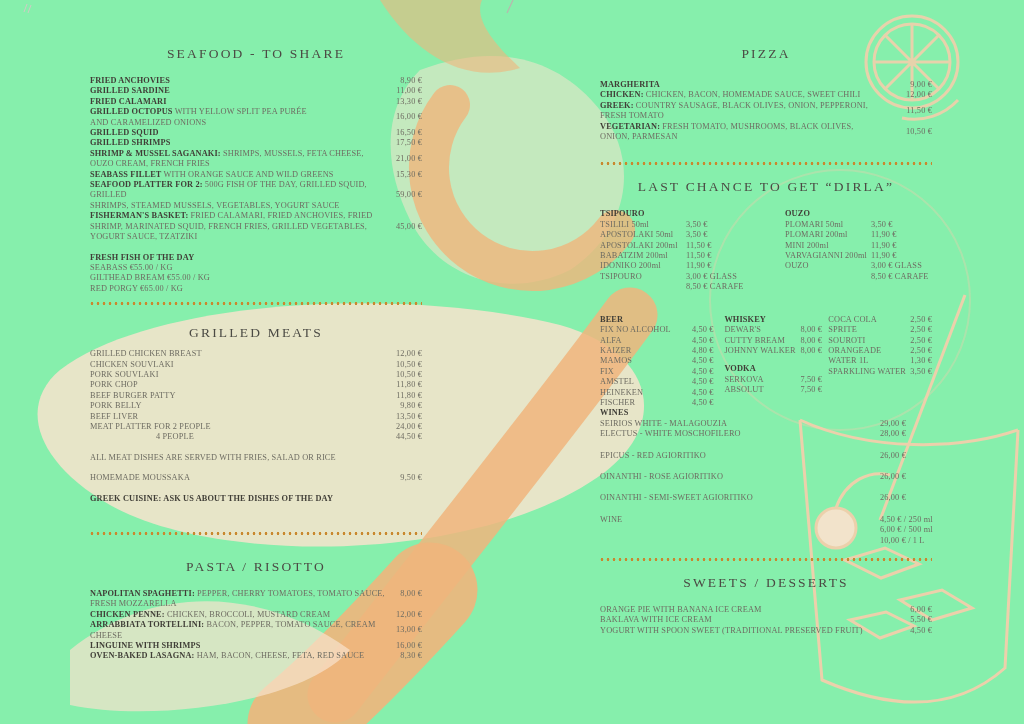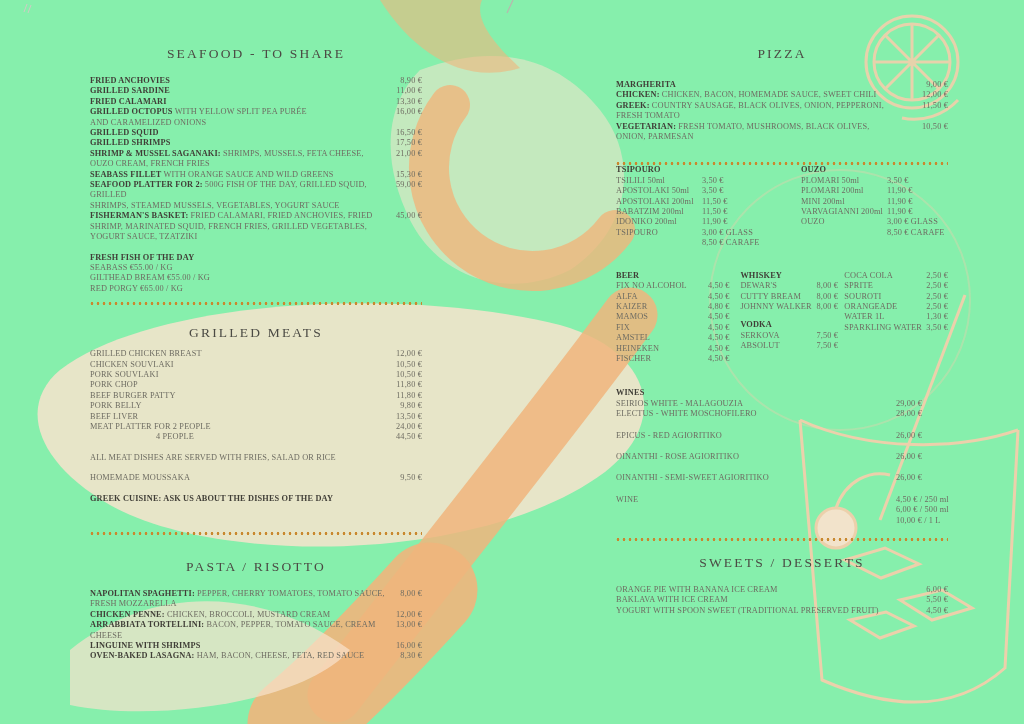--- a/index.html
+++ b/index.html
@@ -6,38 +6,38 @@
     --dot:#c9882f; --text:#6e6c62; --bold:#403e37; --heading:#4b4a44;
     --wm1:#f8e3cd; --wm2:#f0b57c; --wm3:#f2cfab;
   }
   *{box-sizing:border-box;margin:0;padding:0}
   html,body{background:#fff}
   body{font-family:"Liberation Serif","DejaVu Serif",serif;}
   .page{position:relative;width:1024px;height:724px;background:#86efac;overflow:hidden}
   .wm{position:absolute;left:0;top:0;z-index:0}
   .col{position:absolute;top:46px;width:332px;z-index:1;color:var(--text)}
   .col-left{left:90px}
-  .col-right{left:616px}
+  .col-right{left:600px}
   h2{font-size:13.5px;line-height:16px;font-weight:normal;letter-spacing:2.2px;
      text-align:center;color:var(--heading)}
   .h-seafood{margin:0 0 14px}
   .h-meats{margin:20px 0 8px}
   .h-pasta{margin:24px 0 14px}
   .h-pizza{margin:0 0 18px}
   .h-dirla{margin:14px 0 14px}
   .h-sweets{margin:14px 0 14px}
   .sep{height:3px;width:100%;
        background-image:radial-gradient(circle at 2px 1.5px,var(--dot) 1.15px,rgba(0,0,0,0) 1.6px);
        background-size:6px 3px;background-repeat:repeat-x}
   .sep-1{margin-top:8px}
   .sep-2{margin-top:28px}
   .sep-3{margin-top:20px}
   .sep-4{margin-top:12px}
   
-  .mi{display:flex;align-items:flex-start;font-size:8.3px;line-height:10.4px;letter-spacing:.15px}
+  .mi{display:flex;align-items:center;font-size:8.3px;line-height:10.4px;letter-spacing:.15px}
   .mi.top{align-items:flex-start}
   .mi.spacer{height:10px}
   .mi.indent .txt{padding-left:66px}
   .txt{flex:1}
   .nm{font-weight:700;color:var(--bold)}
   .ds{white-space:pre-line}
   .price{padding-left:8px;white-space:nowrap}
   
   .dirla-two,.dirla-three{display:flex}
   .dirla-three{margin-top:22px}
@@ -50,21 +50,21 @@
   .dlabel{font-weight:700;color:var(--bold)}
   .drow{display:flex}
   .drow.spacer{height:11px}
   .col-tsipouro .dn{width:86px}
   .col-ouzo .dn{width:86px}
   .col-beer .dn{width:92px}
   .col-whiskey .dn{width:76px}
   .col-soft .dn{width:82px}
   .dp{flex:1;white-space:nowrap}
   .vodka-group{margin-top:8px}
-  .wines{margin-top:24px;font-size:8.3px;line-height:10.4px;letter-spacing:.15px}
+  .wines{font-size:8.3px;line-height:10.4px;letter-spacing:.15px}
   .wines .drow .dn{flex:1;width:auto}
   .wines .drow .dp{flex:none;width:52px}
 </style>
 </head>
 <body>
 
 <div class="page">
 
   <svg class="wm" width="1024" height="724" viewBox="0 0 1024 724" aria-hidden="true">
     <g>
@@ -334,20 +334,21 @@
             <span class="txt"><b class="nm">VEGETARIAN:</b><span class="ds"> FRESH TOMATO, MUSHROOMS, BLACK OLIVES,
 ONION, PARMESAN</span></span>
             <span class="price">10,50 €</span>
           </div>
         </div>
     </section>
 
     <div class="sep sep-3"></div>
 
     <section>
+      <h2 class="h-dirla">LAST CHANCE TO GET “DIRLA”</h2>
 
       <div class="dirla-two">
         <div class="dcol col-tsipouro">
           <div class="dlabel">TSIPOURO</div>
           <div>
 
               <div class="drow">
                 <span class="dn">TSILILI 50ml</span>
                 <span class="dp">3,50 €</span>
               </div>

